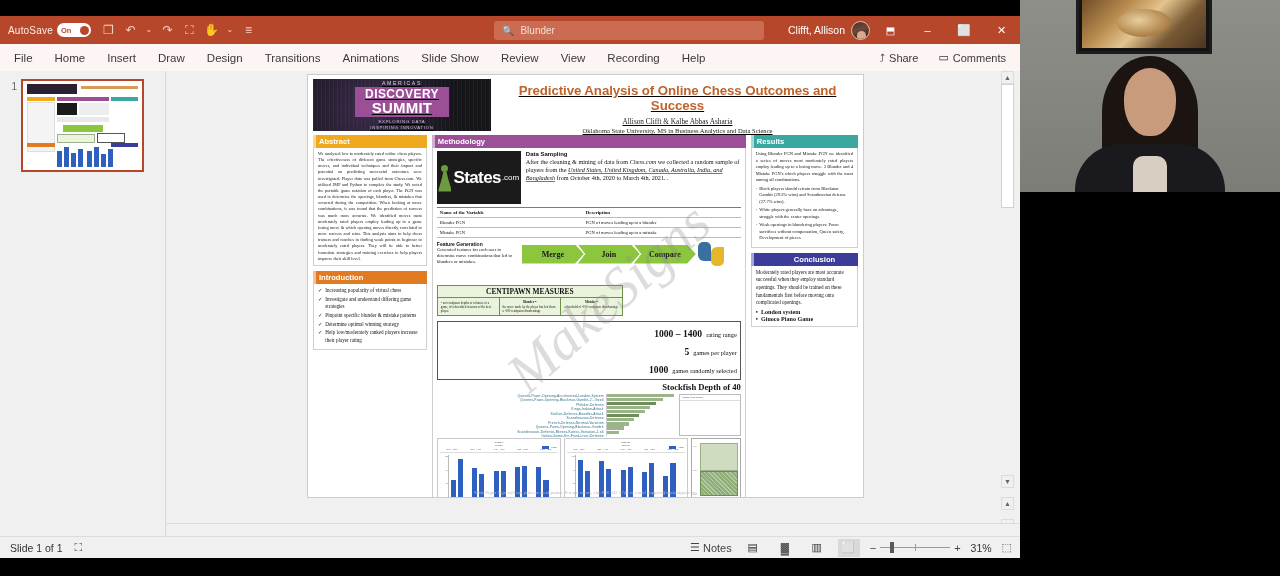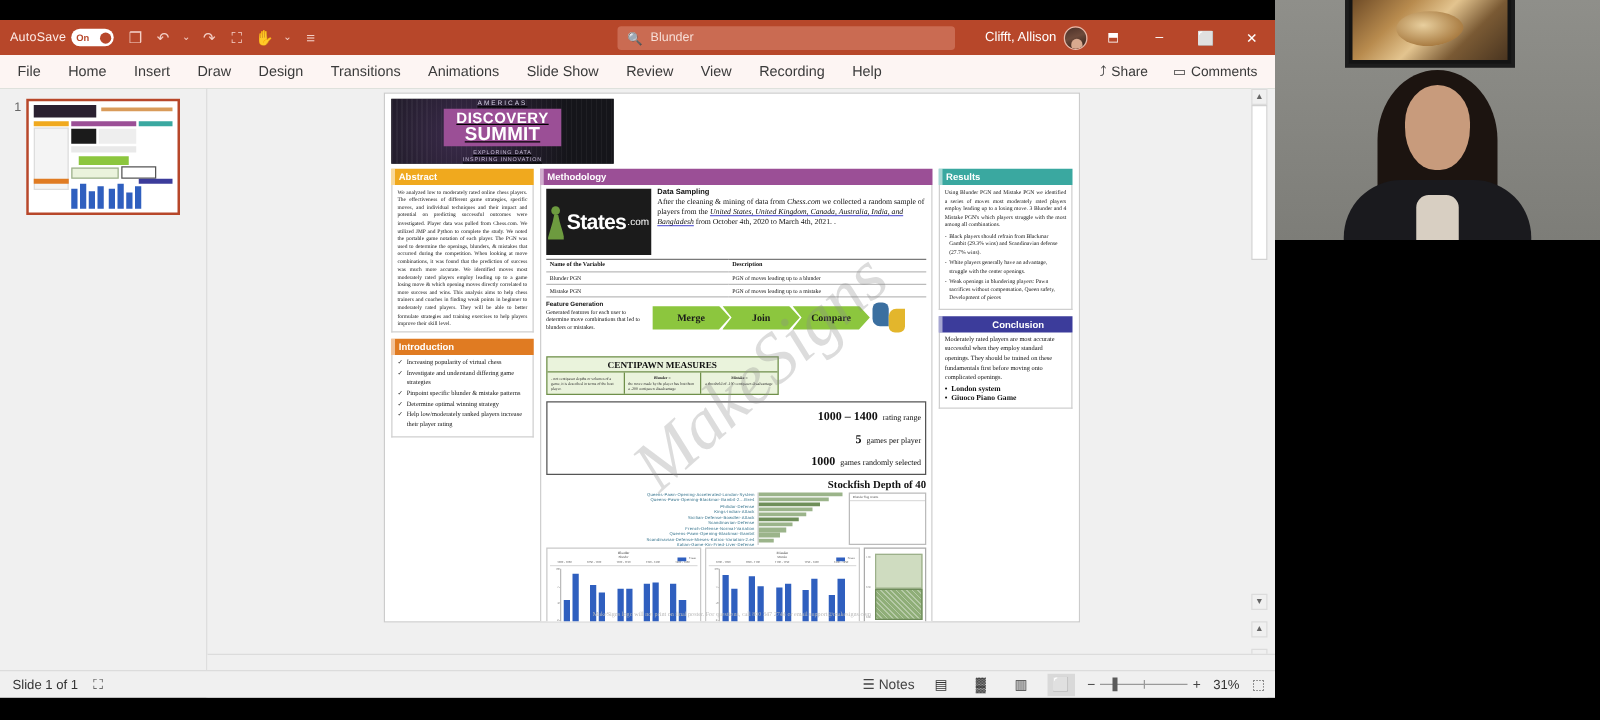--- a/index.html
+++ b/index.html
@@ -495,20 +495,25 @@
           <div class="poster">
 
             <div class="poster-head">
               <div class="logo-box">
                 <div class="logo-amer">AMERICAS</div>
                 <div class="logo-disc">
                   <div class="l1">DISCOVERY</div>
                   <div class="l2">SUMMIT</div>
                 </div>
                 <div class="logo-tag">EXPLORING DATA<br>INSPIRING INNOVATION</div>
+              </div>
+              <div class="head-text">
+                <div class="poster-title">Predictive Analysis of Online Chess Outcomes and Success</div>
+                <div class="poster-authors">Allison Clifft &amp; Kalbe Abbas Asharia</div>
+                <div class="poster-affil">Oklahoma State University, MS in Business Analytics and Data Science</div>
               </div>
             </div>
 
             <div class="poster-cols">
 
               <div class="col-left">
                 <div class="sec-head abstract">Abstract</div>
                 <div class="sec-box">
                   <div class="abstract-text">We analyzed low to moderately rated online chess players. The effectiveness of different game strategies, specific moves, and individual techniques and their impact and potential on predicting successful outcomes were investigated. Player data was pulled from Chess.com. We utilized JMP and Python to complete the study. We noted the portable game notation of each player. The PGN was used to determine the openings, blunders, &amp; mistakes that occurred during the competition. When looking at move combinations, it was found that the prediction of success was much more accurate. We identified moves most moderately rated players employ leading up to a game losing move &amp; which opening moves directly correlated to more success and wins. This analysis aims to help chess trainers and coaches in finding weak points in beginner to moderately rated players. They will be able to better formulate strategies and training exercises to help players improve their skill level.</div>
                 </div>

